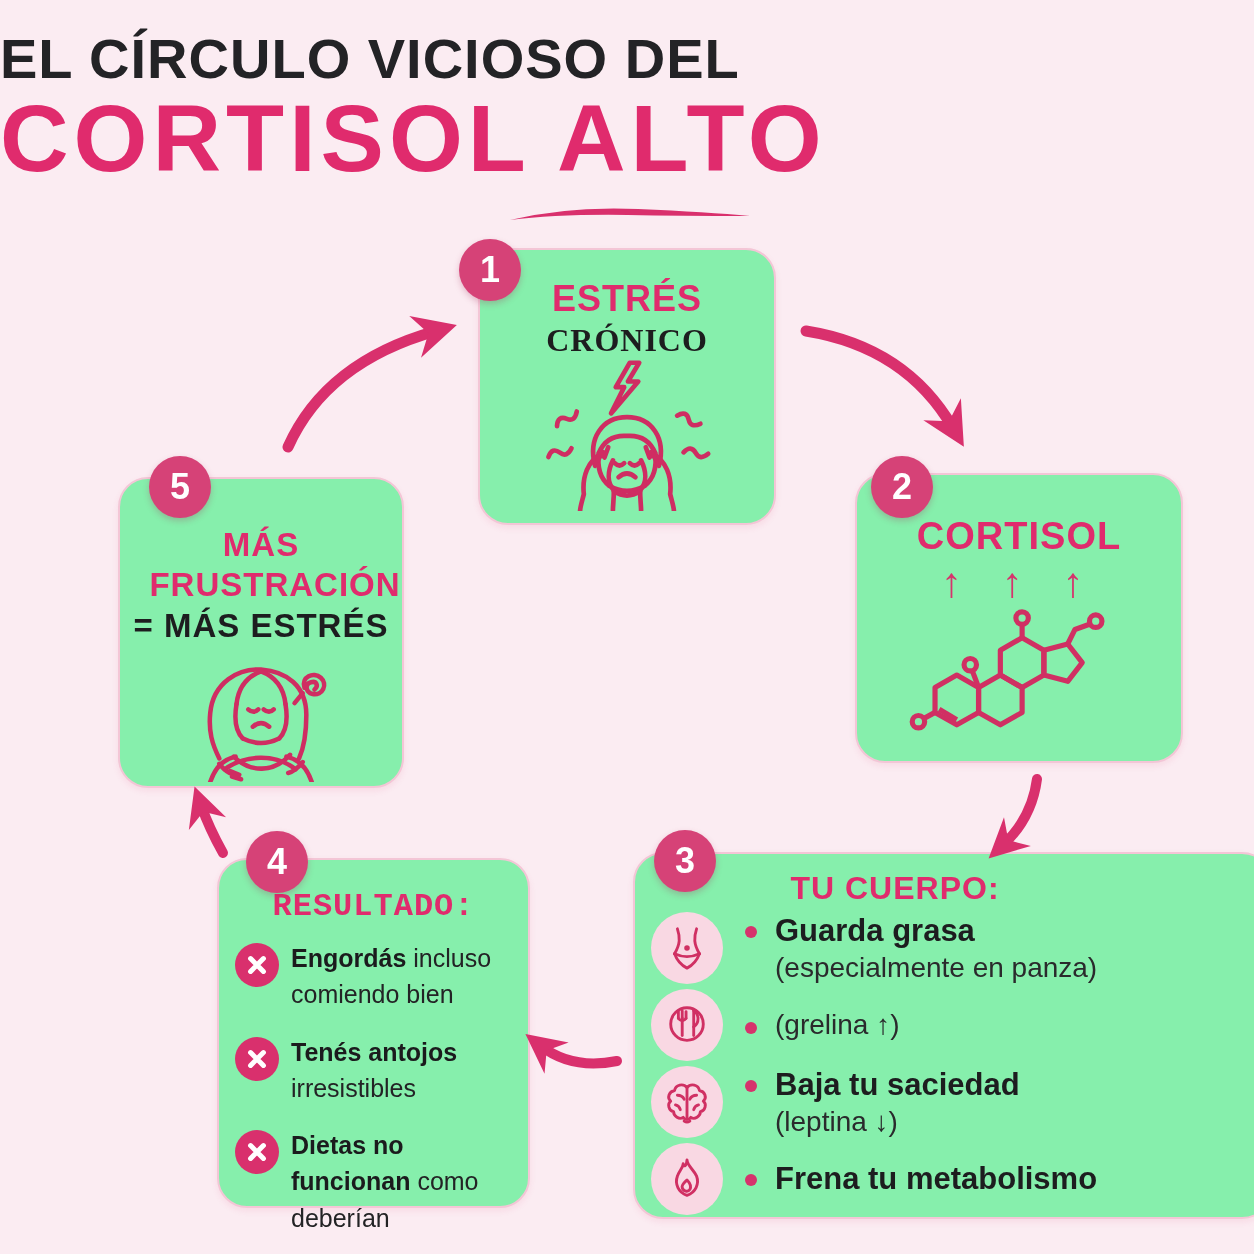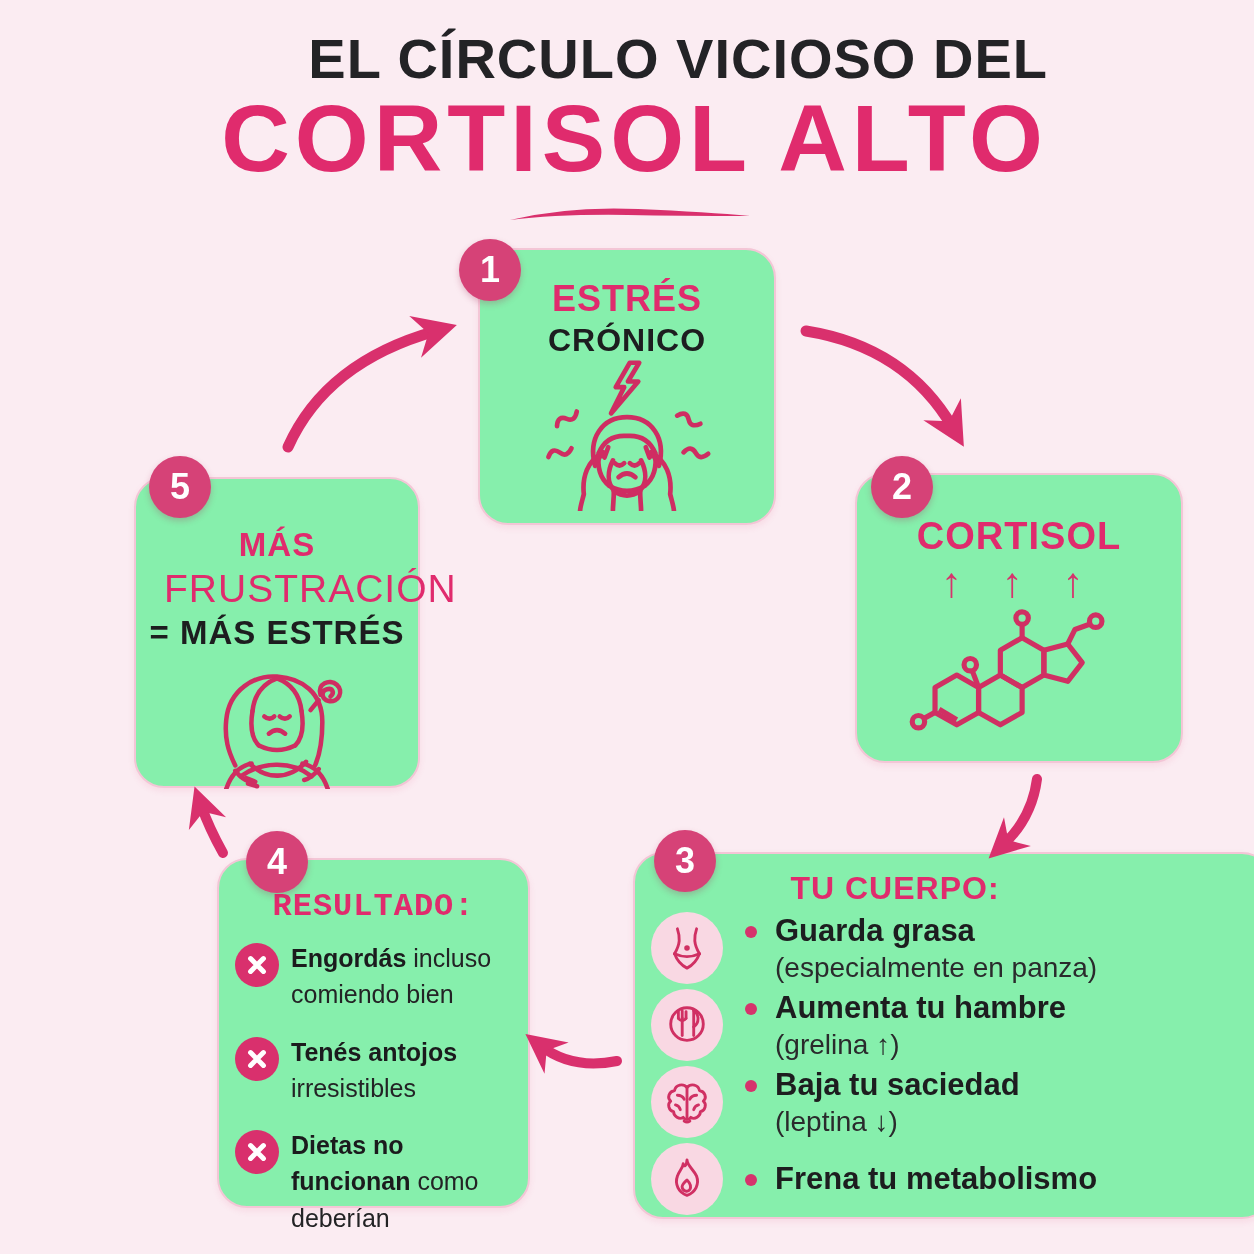--- a/index.html
+++ b/index.html
@@ -1,46 +1,46 @@
 <!DOCTYPE html>
 <html><head>
 <meta charset="utf-8">
 <style>
   html,body{margin:0;padding:0;}
   body{width:1254px;height:1254px;overflow:hidden;
        font-family:"Liberation Sans","DejaVu Sans",sans-serif;}
   .canvas{position:relative;width:1254px;height:1254px;background:#fbecf2;}
 
   
-  .title{position:absolute;top:30px;left:0;width:1048px;text-align:right;z-index:3;}
+  .title{position:absolute;top:30px;left:0;width:1048px;text-align:left;z-index:3;}
   .title-l1{font-size:56px;font-weight:800;color:#232326;letter-spacing:1px;line-height:1.05;}
   .title-l2{font-size:95px;font-weight:800;color:#e02b6d;letter-spacing:5px;line-height:1.0;margin-top:2px;}
   .swoosh{position:absolute;top:206px;left:508px;width:244px;height:18px;z-index:3;}
 
   
   .card{position:absolute;background:#86efac;border:2px solid #f3c6d6;border-radius:30px;
         box-shadow:0 3px 6px rgba(214,66,119,0.10);z-index:2;box-sizing:border-box;}
   #card1{left:478px;top:248px;width:298px;height:277px;}
   #card2{left:855px;top:473px;width:328px;height:290px;}
   #card3{left:633px;top:852px;width:639px;height:367px;}
   #card4{left:217px;top:858px;width:313px;height:350px;}
-  #card5{left:134px;top:477px;width:286px;height:311px;}
+  #card5{left:118px;top:477px;width:286px;height:311px;}
 
   .badge{position:absolute;width:62px;height:62px;border-radius:50%;background:#d64277;
          color:#fff;font-size:36px;font-weight:800;display:flex;align-items:center;justify-content:center;
          z-index:6;box-shadow:0 3px 6px rgba(160,30,80,0.25);}
   #b1{left:459px;top:239px;} #b2{left:871px;top:456px;} #b3{left:654px;top:830px;}
   #b4{left:246px;top:831px;} #b5{left:149px;top:456px;}
 
   .c-center{text-align:center;}
   .pink{color:#e02b6d;} .dark{color:#1d1d1f;}
 
   
   .c1-title{margin-top:28px;font-size:36px;font-weight:800;letter-spacing:1px;}
-  .c1-sub{font-size:32px;font-weight:800;letter-spacing:1px;margin-top:2px;}
+  .c1-sub{font-size:32px;font-weight:800;letter-spacing:1px;margin-top:2px;font-family:Liberation Serif, serif;}
   .c1-art{margin-top:2px;}
 
   
   .c2-title{margin-top:40px;font-size:38px;font-weight:800;letter-spacing:1px;}
   .c2-arrows{font-size:42px;font-weight:800;color:#d6336c;letter-spacing:14px;margin-top:4px;line-height:1;}
   .c2-art{margin-top:6px;}
 
   
   .c3-head{margin-top:16px;margin-left:60px;width:400px;text-align:center;
            font-size:32px;font-weight:800;letter-spacing:1px;}
@@ -58,21 +58,21 @@
   .c4-head{margin-top:28px;text-align:center;font-size:32px;font-weight:800;letter-spacing:1px;font-family:Liberation Mono, monospace;}
   .c4-rows{position:absolute;left:16px;top:80px;right:10px;}
   .c4-row{display:flex;align-items:flex-start;margin-bottom:21px;}
   .xbadge{flex:none;width:44px;height:44px;border-radius:50%;background:#d9306d;margin:3px 12px 0 0;
           display:flex;align-items:center;justify-content:center;}
   .c4-text{font-size:25px;color:#232325;line-height:1.45;width:230px;}
   .c4-text b{font-weight:800;color:#1b1b1d;}
 
   
   .c5-l1{margin-top:46px;font-size:33px;font-weight:800;letter-spacing:1px;line-height:1.22;}
-  .c5-l2{font-size:39px;font-weight:400;letter-spacing:1px;line-height:1.22;padding-left:28px;}
+  .c5-l2{font-size:33px;font-weight:700;letter-spacing:1px;line-height:1.22;padding-left:28px;}
   .c5-l3{font-size:33px;font-weight:800;letter-spacing:1px;line-height:1.22;}
   .c5-art{margin-top:4px;}
 
   
   .flow{position:absolute;left:0;top:0;z-index:5;pointer-events:none;}
 
   .ill{display:block;margin:0 auto;}
 </style>
 </head>
 <body>
@@ -187,21 +187,20 @@
           <svg width="46" height="46" viewBox="0 0 48 48" fill="none" stroke="#d03063" stroke-width="3" stroke-linecap="round" stroke-linejoin="round">
             <circle cx="24" cy="23" r="17"></circle>
             <path d="M15 10 v7 M19 9 v8 M23 10 v7"></path>
               <path d="M15 17 q4 5 8 0"></path>
               <path d="M19 17 v18"></path>
             <path d="M31 9 v26"></path>
               <path d="M31 9 c6 4 6 13 0 17"></path>
           </svg>
         </div>
         <div class="c3-text">
-          <div class="c3-t">Aumenta tu hambre</div>
           <div class="c3-s">(grelina ↑)</div>
         </div>
       </div>
 
       <div class="c3-row">
         <div class="icon-circle">
           <svg width="46" height="46" viewBox="0 0 48 48" fill="none" stroke="#d03063" stroke-width="3" stroke-linecap="round" stroke-linejoin="round">
             <path d="M24 9 C20 4 12 6 11 12 C5 13 3 20 7 23 C3 26 5 33 10 34 C10 39 16 43 20 40 C22 43 26 43 28 40 C32 43 38 39 38 34 C43 33 45 26 41 23 C45 20 43 13 37 12 C36 6 28 4 24 9 Z"></path>
             <path d="M24 9 V41"></path>
             <path d="M14 17 q5 0 7 4 M34 17 q-5 0 -7 4 M12 27 q4 1 5 5 M36 27 q-4 1 -5 5"></path>

